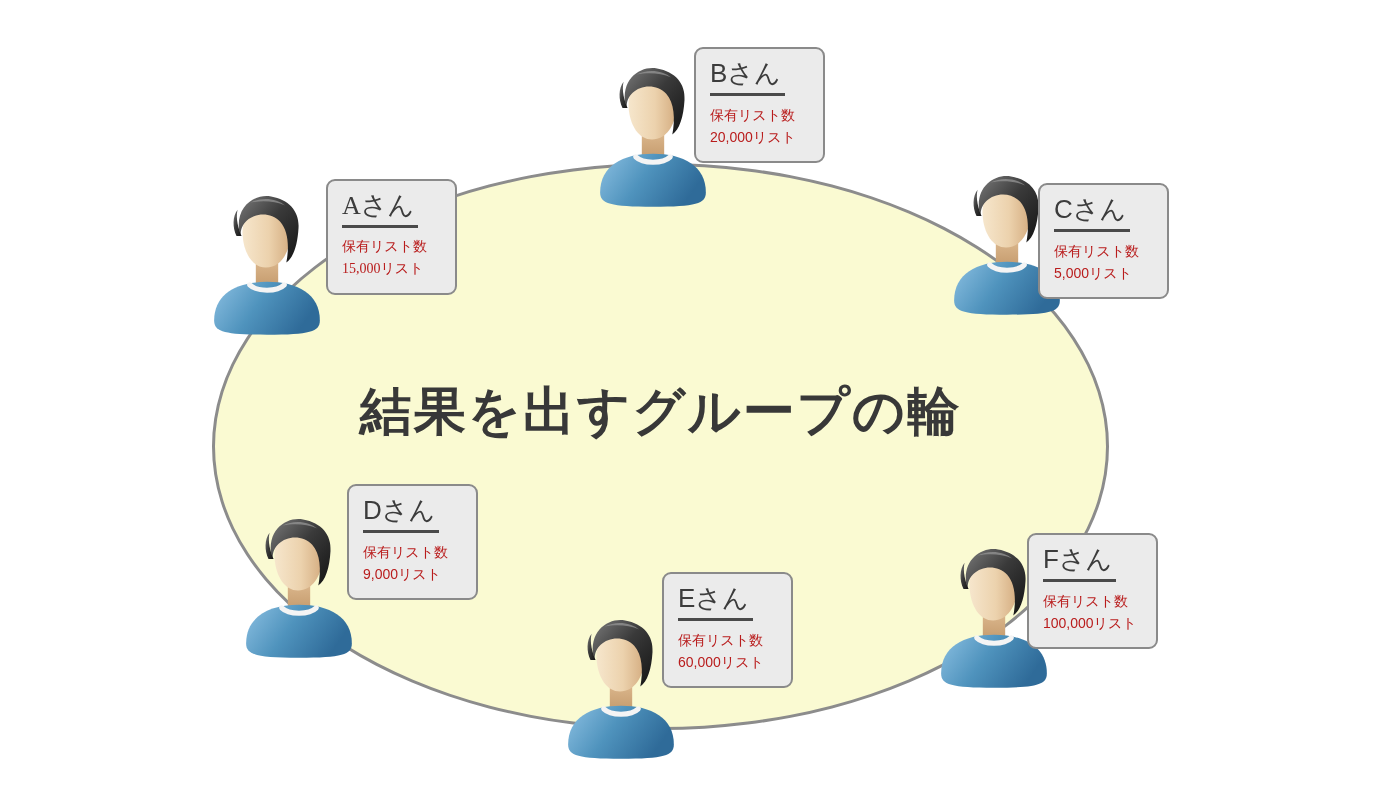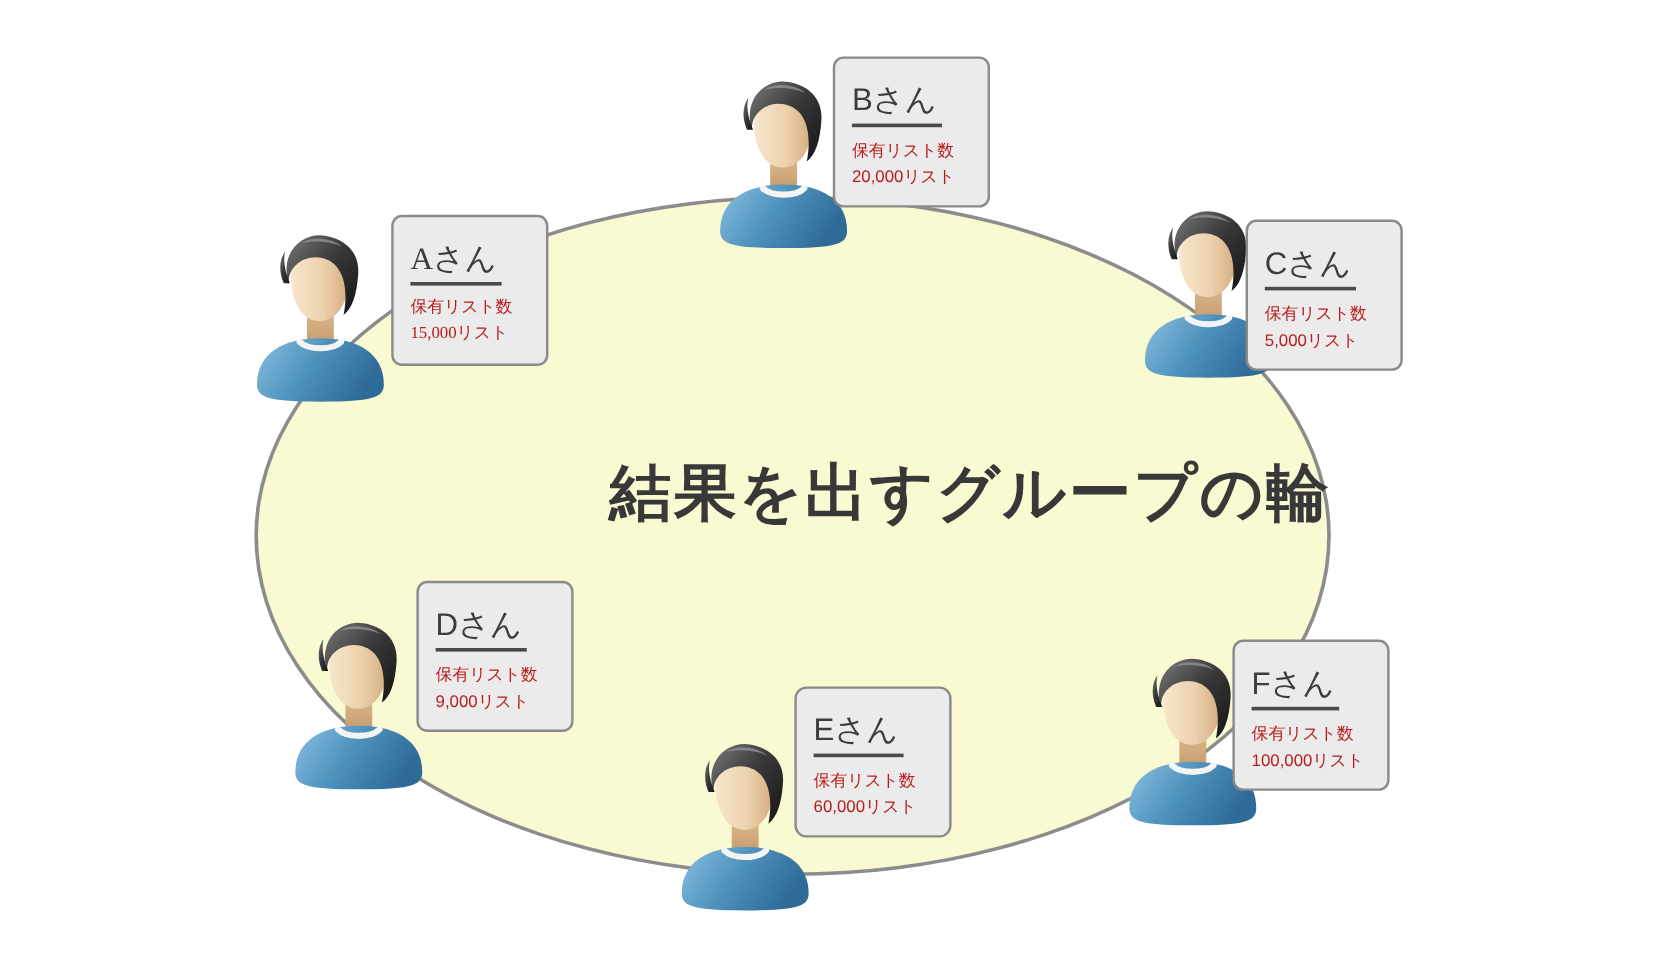--- a/index.html
+++ b/index.html
@@ -15,51 +15,51 @@
     position:absolute;left:212px;top:163px;width:897px;height:567px;
     background:#FAFAD2;
     border:3px solid #8c8c8c;
     border-radius:50%;
     box-sizing:border-box;
   }
 
   
   .group-title{
     position:absolute;left:212px;top:383px;width:897px;
-    text-align:right;
+    text-align:center;
     font-size:52px;font-weight:bold;color:#383838;
     letter-spacing:2px;
     line-height:1.1;
   }
 
   
   .card{
     position:absolute;width:131px;box-sizing:border-box;
     background:#ebebeb;
     border:2px solid #8a8a8a;
     border-radius:9px;
-    padding:20px 12px 12px 14px;
+    padding:10px 12px 12px 14px;
   }
   .member-name{
     display:inline-block;
     font-size:26px;color:#3c3c3c;
     border-bottom:3px solid #4a4a4a;
     padding:0 4px 4px 0;
     margin-bottom:8px;
     line-height:1.15;
   }
   .member-line{
     font-size:14px;color:#b91c1c;line-height:1.6;white-space:nowrap;
   }
 
   .card-a{left:326px;top:179px;font-family:Liberation Serif, serif;}
   .card-b{left:694px;top:47px;}
   .card-c{left:1038px;top:152px;margin-top:31px;}
   .card-d{left:347px;top:484px;}
-  .card-e{left:662px;top:572px;border-radius:10px;}
+  .card-e{left:662px;top:572px;}
   .card-f{left:1027px;top:509px;margin-top:24px;}
 
   
   .avatar{position:absolute;width:122px;height:148px;}
   .avatar-a{left:206px;top:188px;}
   .avatar-b{left:592px;top:60px;}
   .avatar-c{left:946px;top:168px;}
   .avatar-d{left:238px;top:511px;}
   .avatar-e{left:560px;top:612px;}
   .avatar-f{left:933px;top:541px;}

